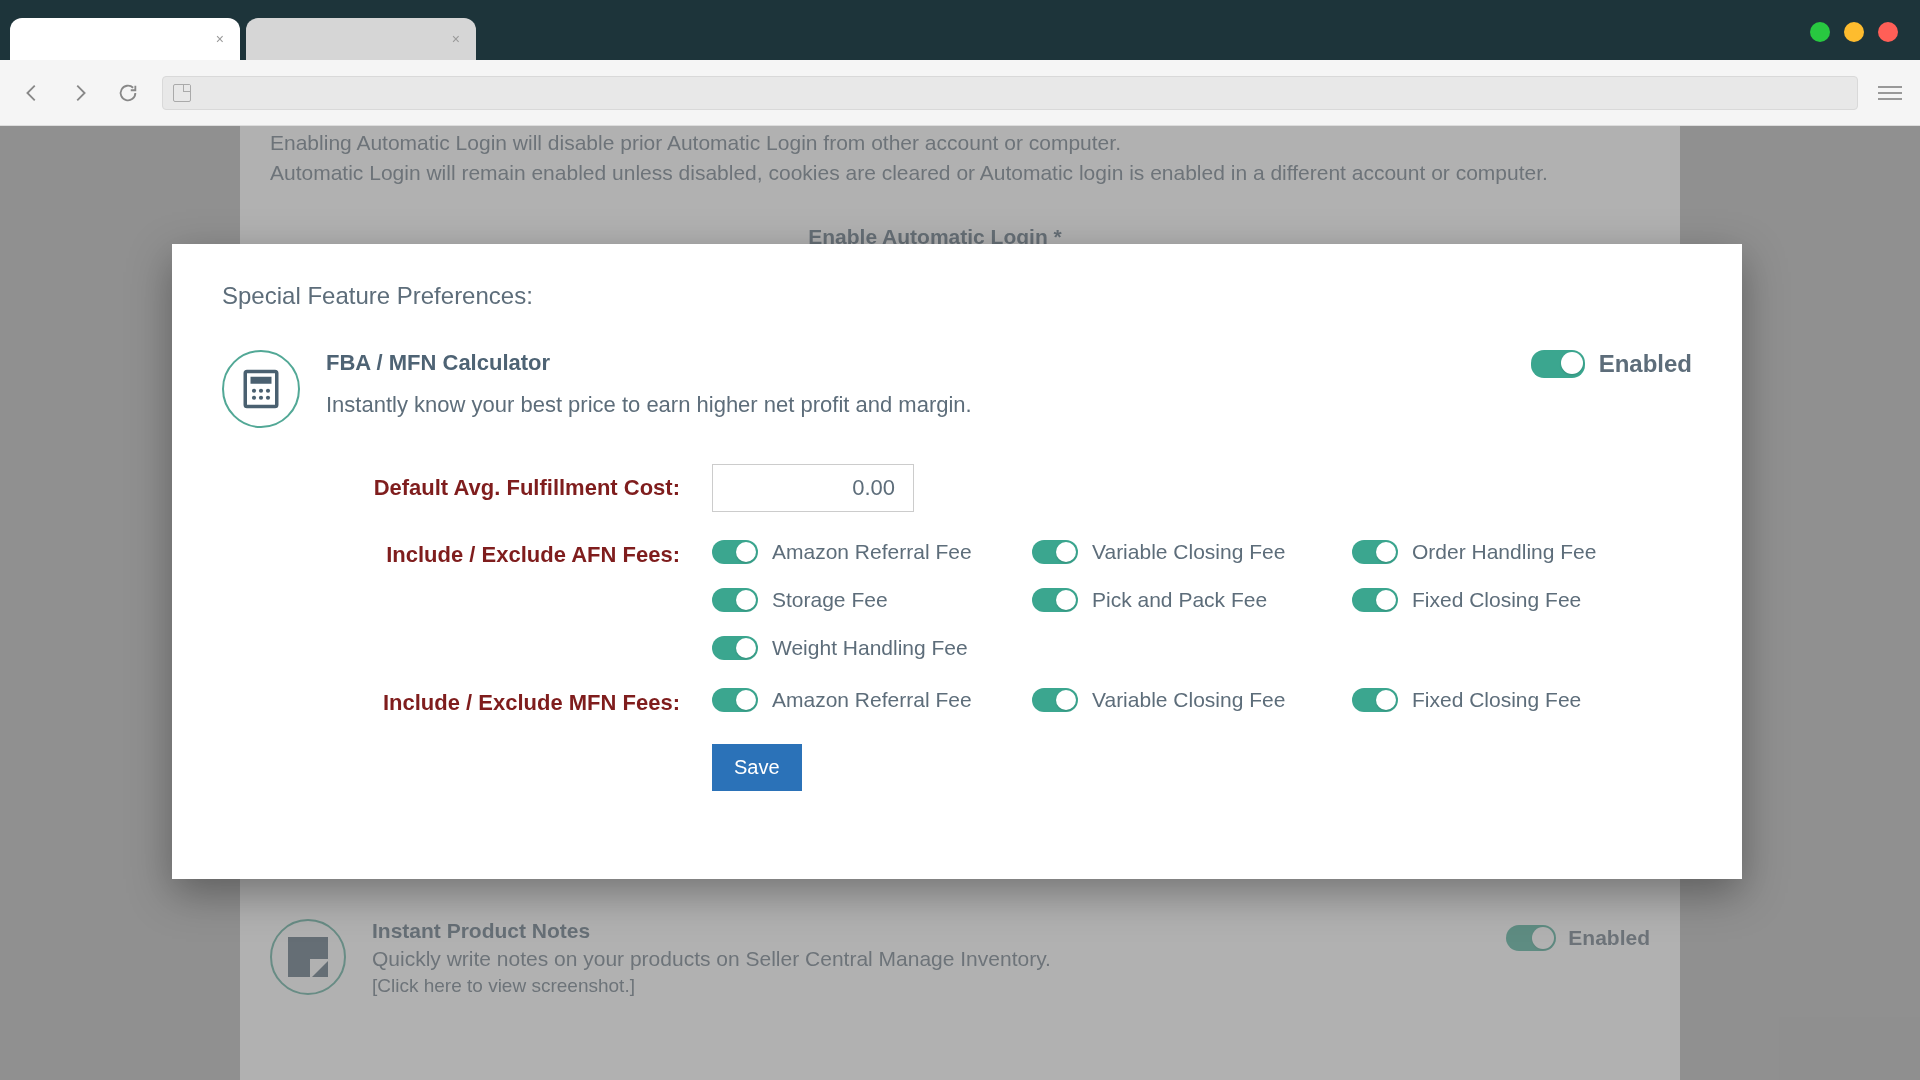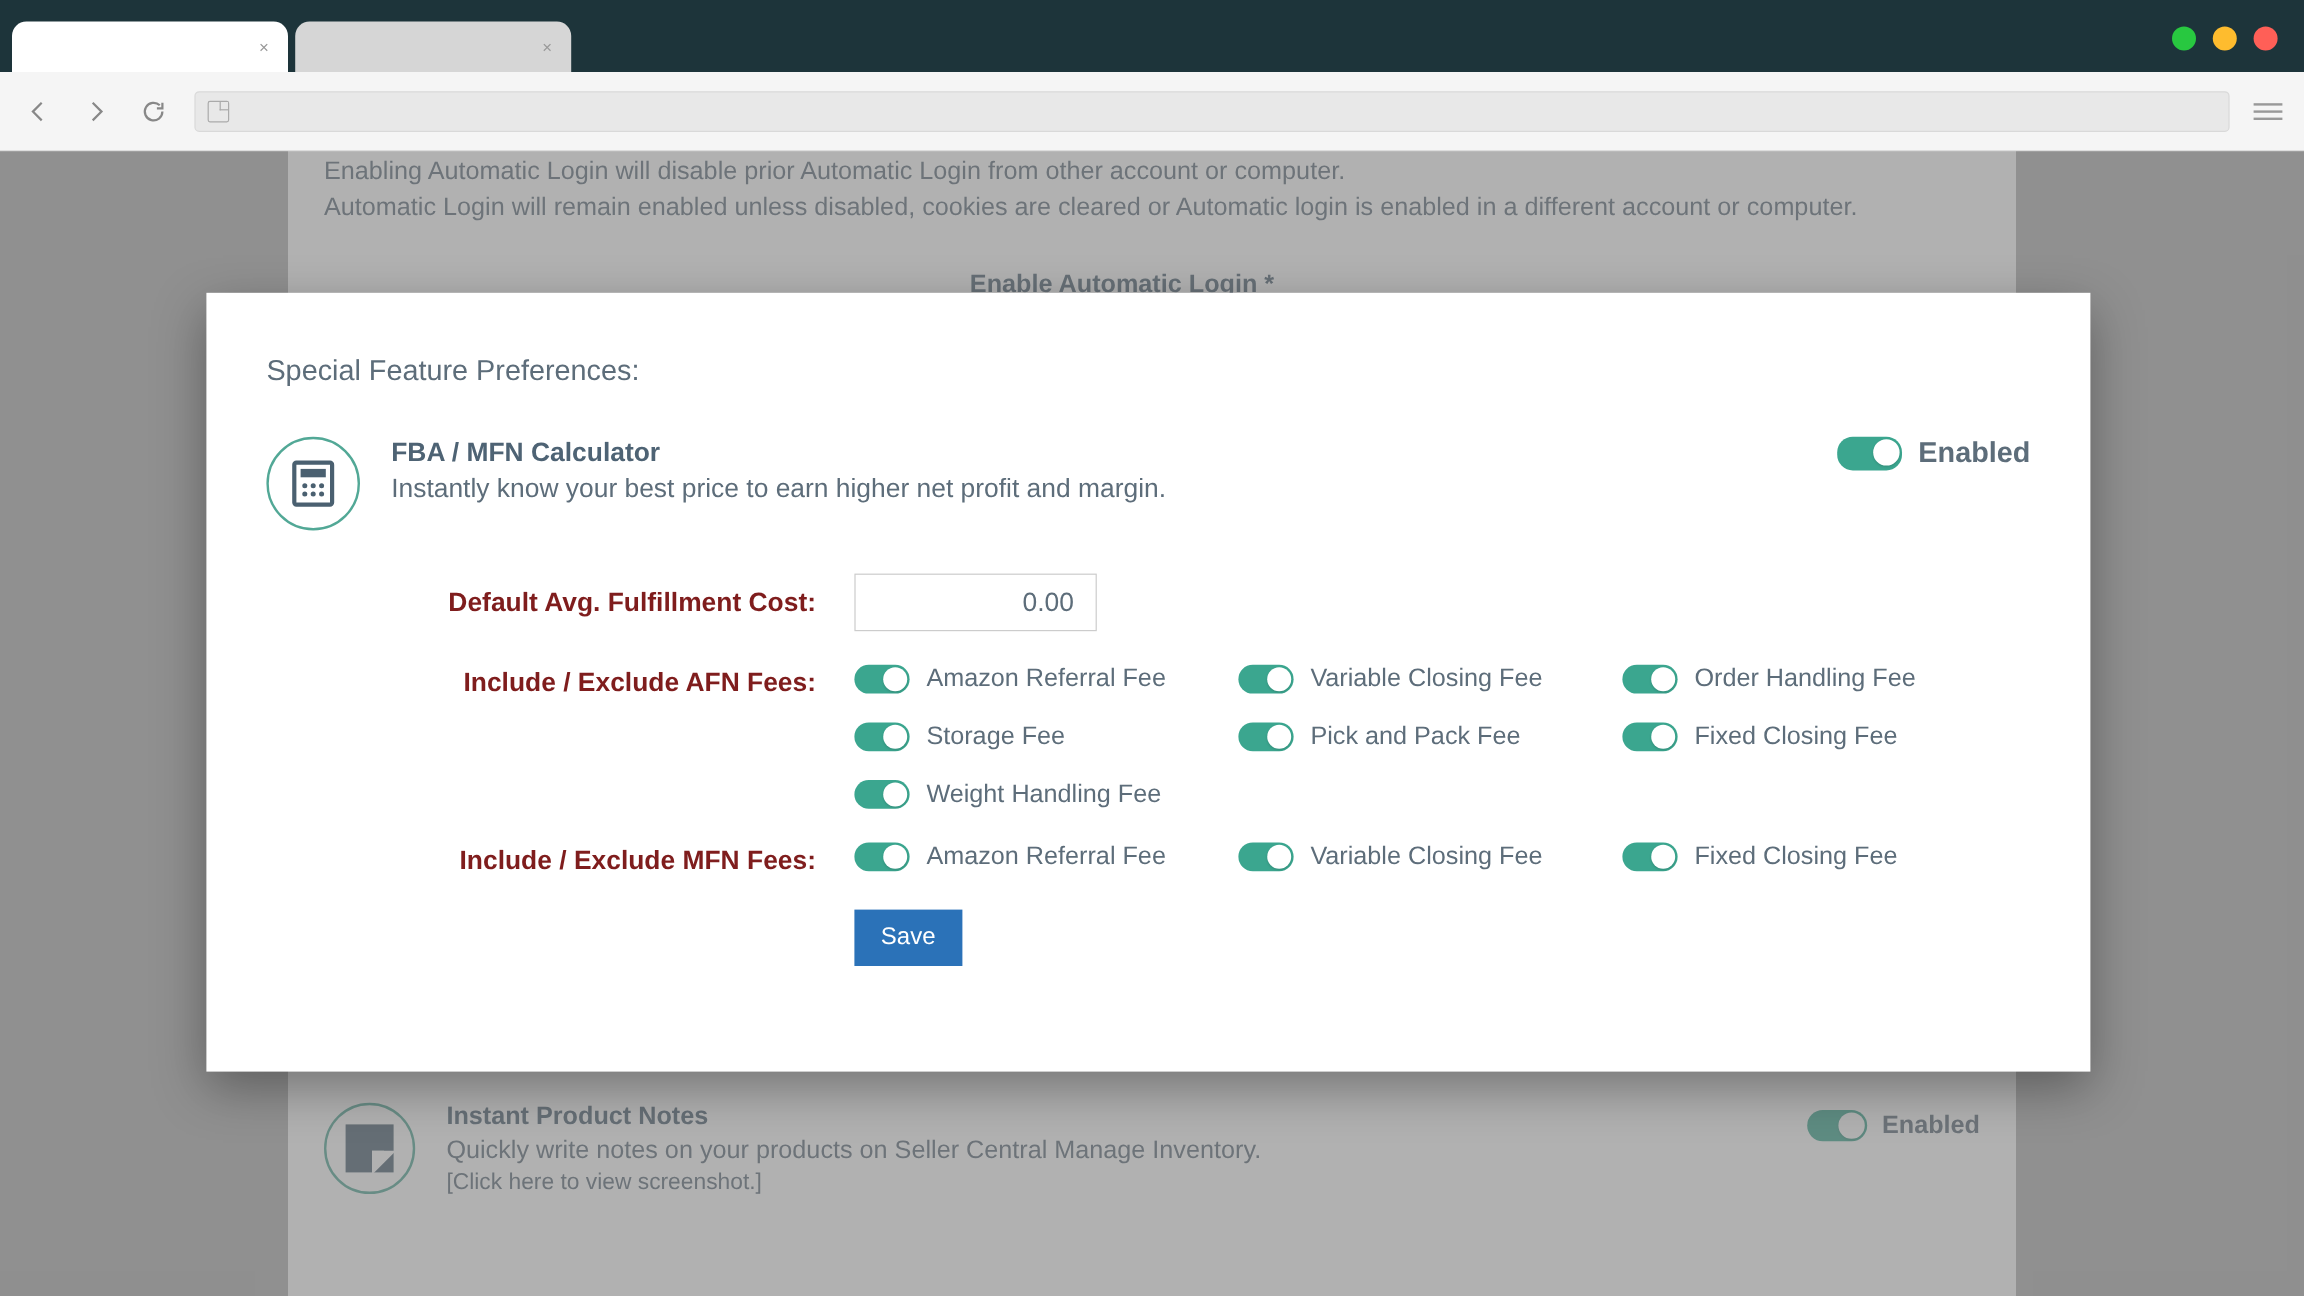--- a/index.html
+++ b/index.html
@@ -47,25 +47,25 @@
 .feature-link { color: #5d6d7a; font-size: 19px; margin-top: 4px; }
 .feature-toggle-wrap { display: flex; align-items: center; gap: 12px; margin-top: 6px; }
 
 
 .toggle { width: 50px; height: 26px; background: #3ba68f; border-radius: 13px; position: relative; cursor: pointer; flex-shrink: 0; }
 .toggle::after { content: ""; position: absolute; width: 22px; height: 22px; background: #fff; border-radius: 50%; top: 2px; right: 2px; box-shadow: 0 1px 2px rgba(0,0,0,0.15); }
 .toggle.small { width: 46px; height: 24px; }
 .toggle.small::after { width: 20px; height: 20px; }
 
 
-.modal { position: absolute; left: 172px; right: 178px; top: 118px; background: #fff; z-index: 10; padding: 52px 50px 60px; box-shadow: 0 14px 40px rgba(0,0,0,0.35); }
+.modal { position: absolute; left: 172px; right: 178px; top: 118px; background: #fff; z-index: 10; padding: 38px 50px 60px; box-shadow: 0 14px 40px rgba(0,0,0,0.35); }
 .modal-title { color: #5d6d7a; font-size: 24px; margin-bottom: 40px; }
 .calc-header { display: flex; align-items: flex-start; gap: 26px; margin-bottom: 36px; }
 .calc-icon { width: 78px; height: 78px; border: 2px solid #52a896; border-radius: 50%; display: flex; align-items: center; justify-content: center; flex-shrink: 0; }
-.calc-title { color: #4e6374; font-size: 22px; font-weight: 700; margin-bottom: 4px; }
+.calc-title { color: #4e6374; font-size: 22px; font-weight: 700; margin-bottom: 16px; }
 .calc-desc { color: #5d6d7a; font-size: 22px; }
 .calc-toggle-wrap { display: flex; align-items: center; gap: 14px; }
 .calc-enabled { color: #5d6d7a; font-size: 24px; font-weight: 600; }
 
 .form-row { display: flex; align-items: center; margin-bottom: 28px; }
 .form-label { color: #7f1d1d; font-size: 22px; font-weight: 700; text-align: right; width: 490px; padding-right: 32px; flex-shrink: 0; }
 .form-content { flex: 1; display: flex; flex-wrap: wrap; gap: 24px 0; }
 .cost-input { width: 202px; height: 48px; border: 1px solid #ccc; text-align: right; padding: 0 18px; font-size: 22px; color: #5d6d7a; }
 
 .fee-grid { display: grid; grid-template-columns: 320px 320px 320px; row-gap: 24px; }

